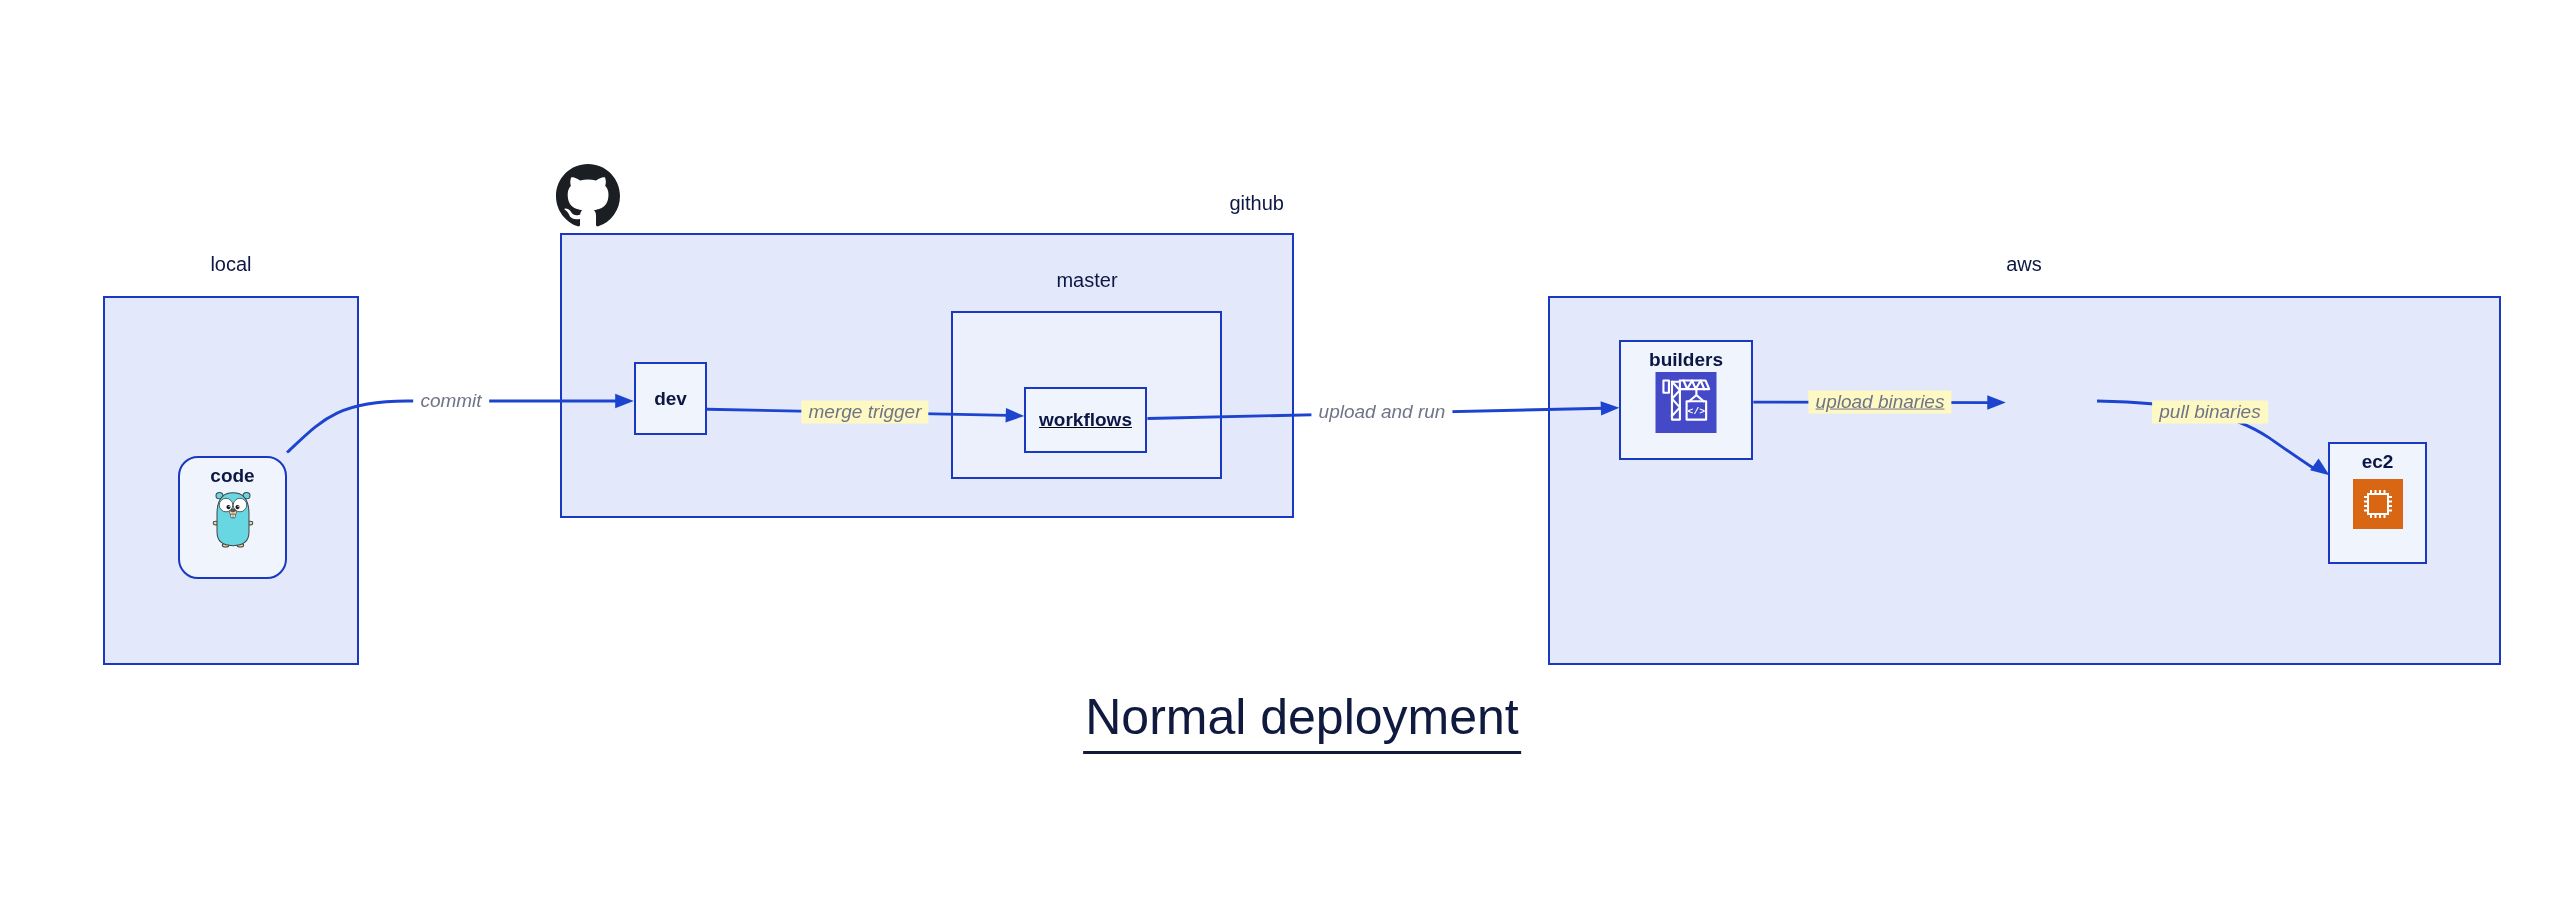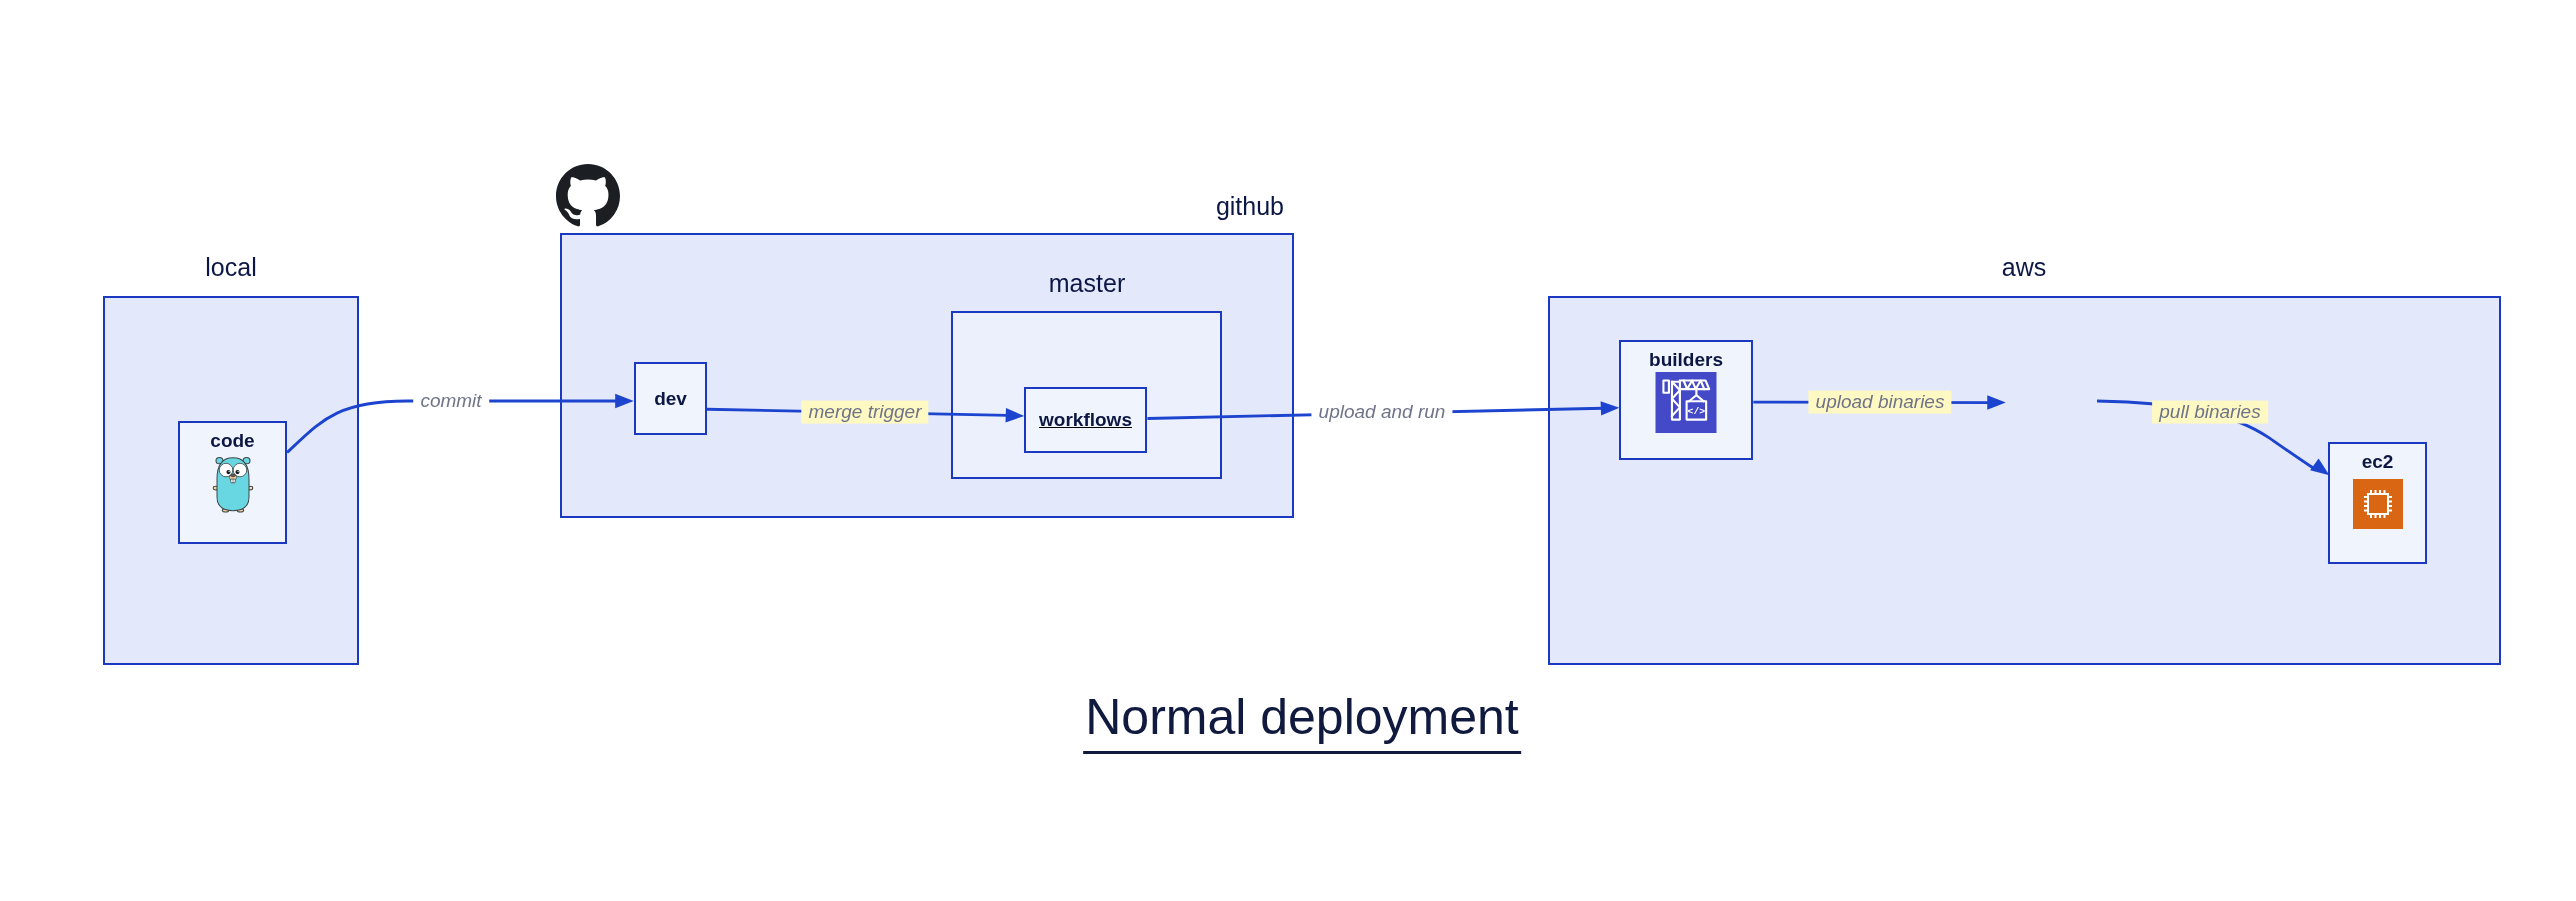--- a/index.html
+++ b/index.html
@@ -17,21 +17,21 @@
     box-sizing:border-box; z-index:3;
   }
   .node.center{ display:flex; align-items:center; justify-content:center; }
   .node-label{
     font-weight:bold; font-size:19px; color:#0c1743; white-space:nowrap;
   }
   .node-label.top{
     position:absolute; top:7.2px; left:50%; transform:translateX(-50%);
   }
   .container-label{
-    position:absolute; font-size:25px; color:#0d1745; white-space:nowrap; z-index:2;
+    position:absolute; font-size:20px; color:#0d1745; white-space:nowrap; z-index:2;
   }
   .center-x{ transform:translateX(-50%); }
   .right-x{ transform:translateX(-100%); }
   .edges-layer{
     position:absolute; left:0; top:0; z-index:4; pointer-events:none;
   }
   .edge-label{
     position:absolute; z-index:5; font-size:19px; font-style:italic; color:#6f7488;
     white-space:nowrap; transform:translate(-50%,-50%); padding:1px 7.2px; line-height:1.1;
   }
@@ -65,21 +65,21 @@
 
   <div class="container" style="left:1548px; top:296px; width:953px; height:369px;"></div>
   <div class="container-label center-x" style="left:2024px; top:253px;">aws</div>
 
   <div class="github-logo" style="left:556px; top:164px; width:64px; height:64px;">
     <svg viewBox="0 0 16 16" width="64" height="64">
       <path fill="#1b1f23" fill-rule="evenodd" d="M8 0C3.58 0 0 3.58 0 8c0 3.54 2.29 6.53 5.47 7.59.4.07.55-.17.55-.38 0-.19-.01-.82-.01-1.49-2.01.37-2.53-.49-2.69-.94-.09-.23-.48-.94-.82-1.13-.28-.15-.68-.52-.01-.53.63-.01 1.08.58 1.23.82.72 1.21 1.87.87 2.33.66.07-.52.28-.87.51-1.07-1.78-.2-3.64-.89-3.64-3.95 0-.87.31-1.59.82-2.15-.08-.2-.36-1.02.08-2.12 0 0 .67-.21 2.2.82.64-.18 1.32-.27 2-.27s1.36.09 2 .27c1.53-1.04 2.2-.82 2.2-.82.44 1.1.16 1.92.08 2.12.51.56.82 1.27.82 2.15 0 3.07-1.87 3.75-3.65 3.95.29.25.54.73.54 1.48 0 1.07-.01 1.93-.01 2.2 0 .21.15.46.55.38A8.01 8.01 0 0 0 16 8c0-4.42-3.58-8-8-8z"></path>
     </svg>
   </div>
 
-  <div class="node" style="left:178px; top:421px; width:109px; height:123px;">
+  <div class="node" style="left:178px; top:456px; width:109px; height:123px;border-radius:20px;">
     <div class="node-label top">code</div>
     <div class="icon-box" style="top:31px; width:41px; height:60px;">
       <svg viewBox="0 0 100 140">
         <g stroke="#3e4547" stroke-width="2.5">
           <ellipse cx="17" cy="13" rx="8.5" ry="7.5" fill="#69d7e2"></ellipse>
           <ellipse cx="83" cy="13" rx="8.5" ry="7.5" fill="#69d7e2"></ellipse>
           <ellipse cx="8" cy="80" rx="6.5" ry="4.5" fill="#f6d2a2"></ellipse>
           <ellipse cx="92" cy="80" rx="6.5" ry="4.5" fill="#f6d2a2"></ellipse>
           <ellipse cx="32" cy="134" rx="8" ry="4.5" fill="#f6d2a2"></ellipse>
           <ellipse cx="68" cy="134" rx="8" ry="4.5" fill="#f6d2a2"></ellipse>
@@ -156,19 +156,19 @@
       <polygon points="-36,-14 0,0 -36,14" transform="translate(1988,807) rotate(2)"></polygon>
       <polygon points="-36,-14 0,0 -36,14" transform="translate(3143,791) rotate(-2)"></polygon>
       <polygon points="-36,-14 0,0 -36,14" transform="translate(3893,781)"></polygon>
       <polygon points="-36,-14 0,0 -36,14" transform="translate(4521,922) rotate(36)"></polygon>
     </g>
   </svg>
 
   <div class="edge-label on-white" style="left:451px;  top:401px;">commit</div>
   <div class="edge-label on-fill" style="left:865px; top:412px;">merge trigger</div>
   <div class="edge-label on-white" style="left:1382px; top:412px;">upload and run</div>
-  <div class="edge-label on-fill" style="left:1880px; top:402px;">upload binaries</div>
+  <div class="edge-label on-fill" style="left:1880px; top:402px;text-decoration:underline;">upload binaries</div>
   <div class="edge-label on-fill" style="left:2210px; top:412px;">pull binaries</div>
 
   <div class="diagram-title">Normal deployment</div>
 
 </div>
 
 
 </body></html>

